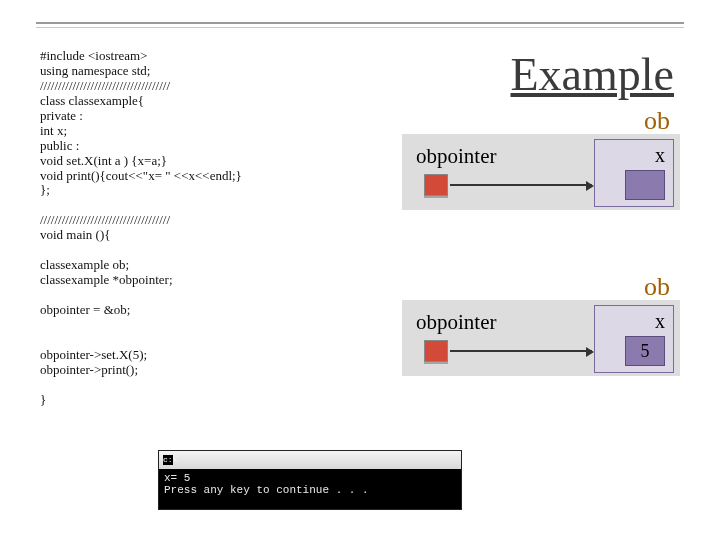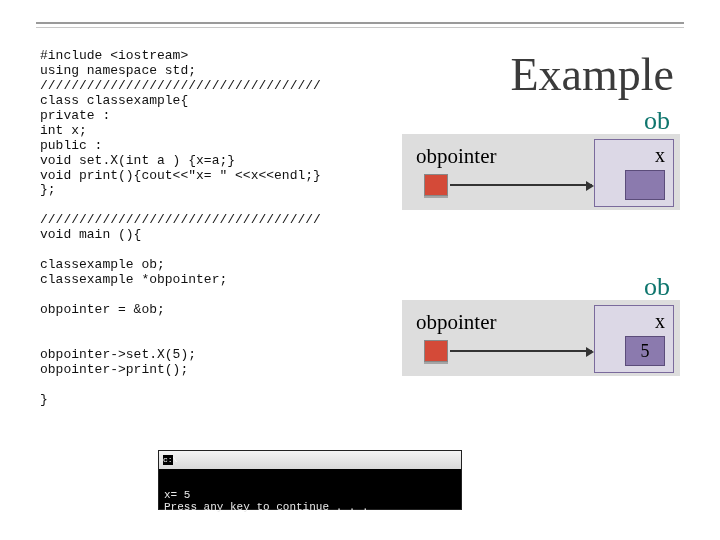--- a/index.html
+++ b/index.html
@@ -18,33 +18,34 @@
     left: 36px;
     right: 36px;
     border-top: 2px solid #9a9a9a;
     border-bottom: 1px solid #c8c8c8;
     height: 3px;
   }
   .code-block {
     position: absolute;
     left: 40px;
     top: 36px;
-    font-family: Liberation Mono, monospace;
+    font-family: Liberation Serif, serif;
     font-size: 13px;
     line-height: 1.15;
     color: #111;
     white-space: pre;
   }
   .title {
     position: absolute;
     right: 46px;
     top: 48px;
     font-family: "Times New Roman", serif;
     font-size: 46px;
     color: #3b3b3b;
+    text-decoration: underline;
   }
   .diagram {
     position: absolute;
     background: #ddd;
   }
   .diagram1 { left: 402px; top: 134px; width: 278px; height: 76px; }
   .diagram2 { left: 402px; top: 300px; width: 278px; height: 76px; }
   .obpointer-label {
     position: absolute;
     font-family: "Times New Roman", serif;
@@ -67,21 +68,21 @@
     height: 66px;
     background: #dcd8e6;
     border: 1px solid #7a6a9c;
   }
   .ob-label {
     position: absolute;
     right: 6px;
     top: -28px;
     font-family: "Times New Roman", serif;
     font-size: 26px;
-    color: #0f766e;
+    color: #a16207;
   }
   .x-label {
     font-family: "Times New Roman", serif;
     font-size: 20px;
     color: #000;
     text-align: right;
     padding: 4px 8px 0 0;
   }
   .x-box {
     position: absolute;
@@ -127,21 +128,21 @@
     background: linear-gradient(#f4f4f4, #d9d9d9);
     color: #000;
     height: 16px;
     font-size: 10px;
     padding: 1px 4px;
     display: flex;
     align-items: center;
     gap: 4px;
   }
   .cmd-body {
-    padding: 20px 5px;
+    padding: 3px 5px;
     white-space: pre;
   }
   .cmd-icon {
     width: 10px;
     height: 10px;
     background: #000;
     display: inline-block;
     font-size: 8px;
     color: #fff;
     text-align: center;

